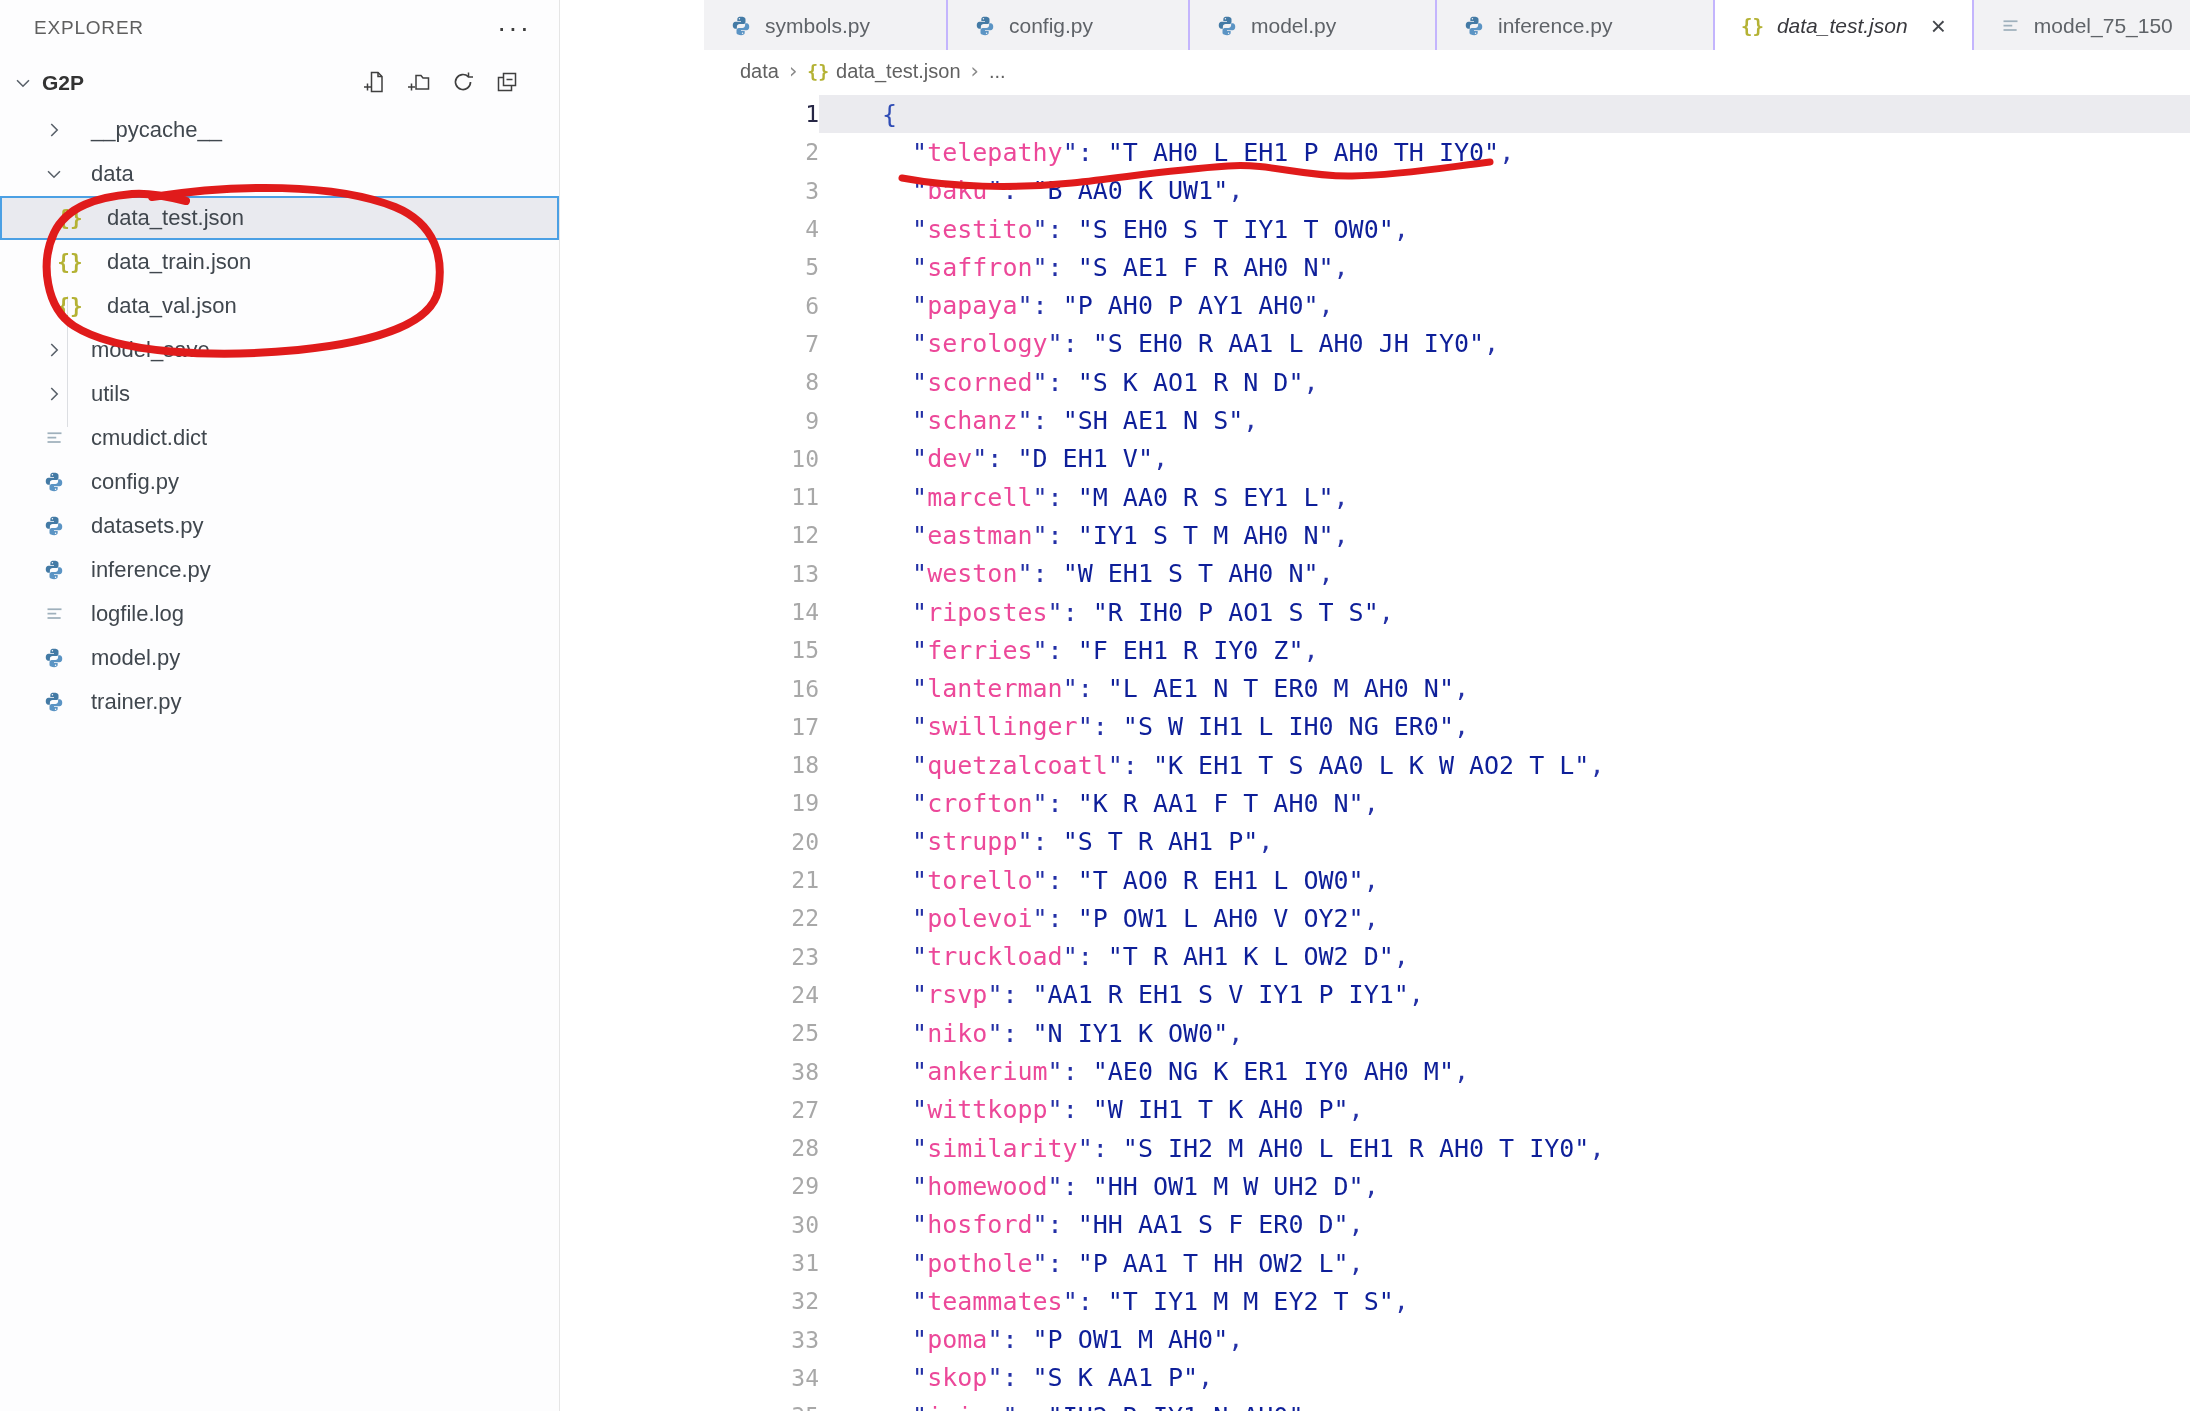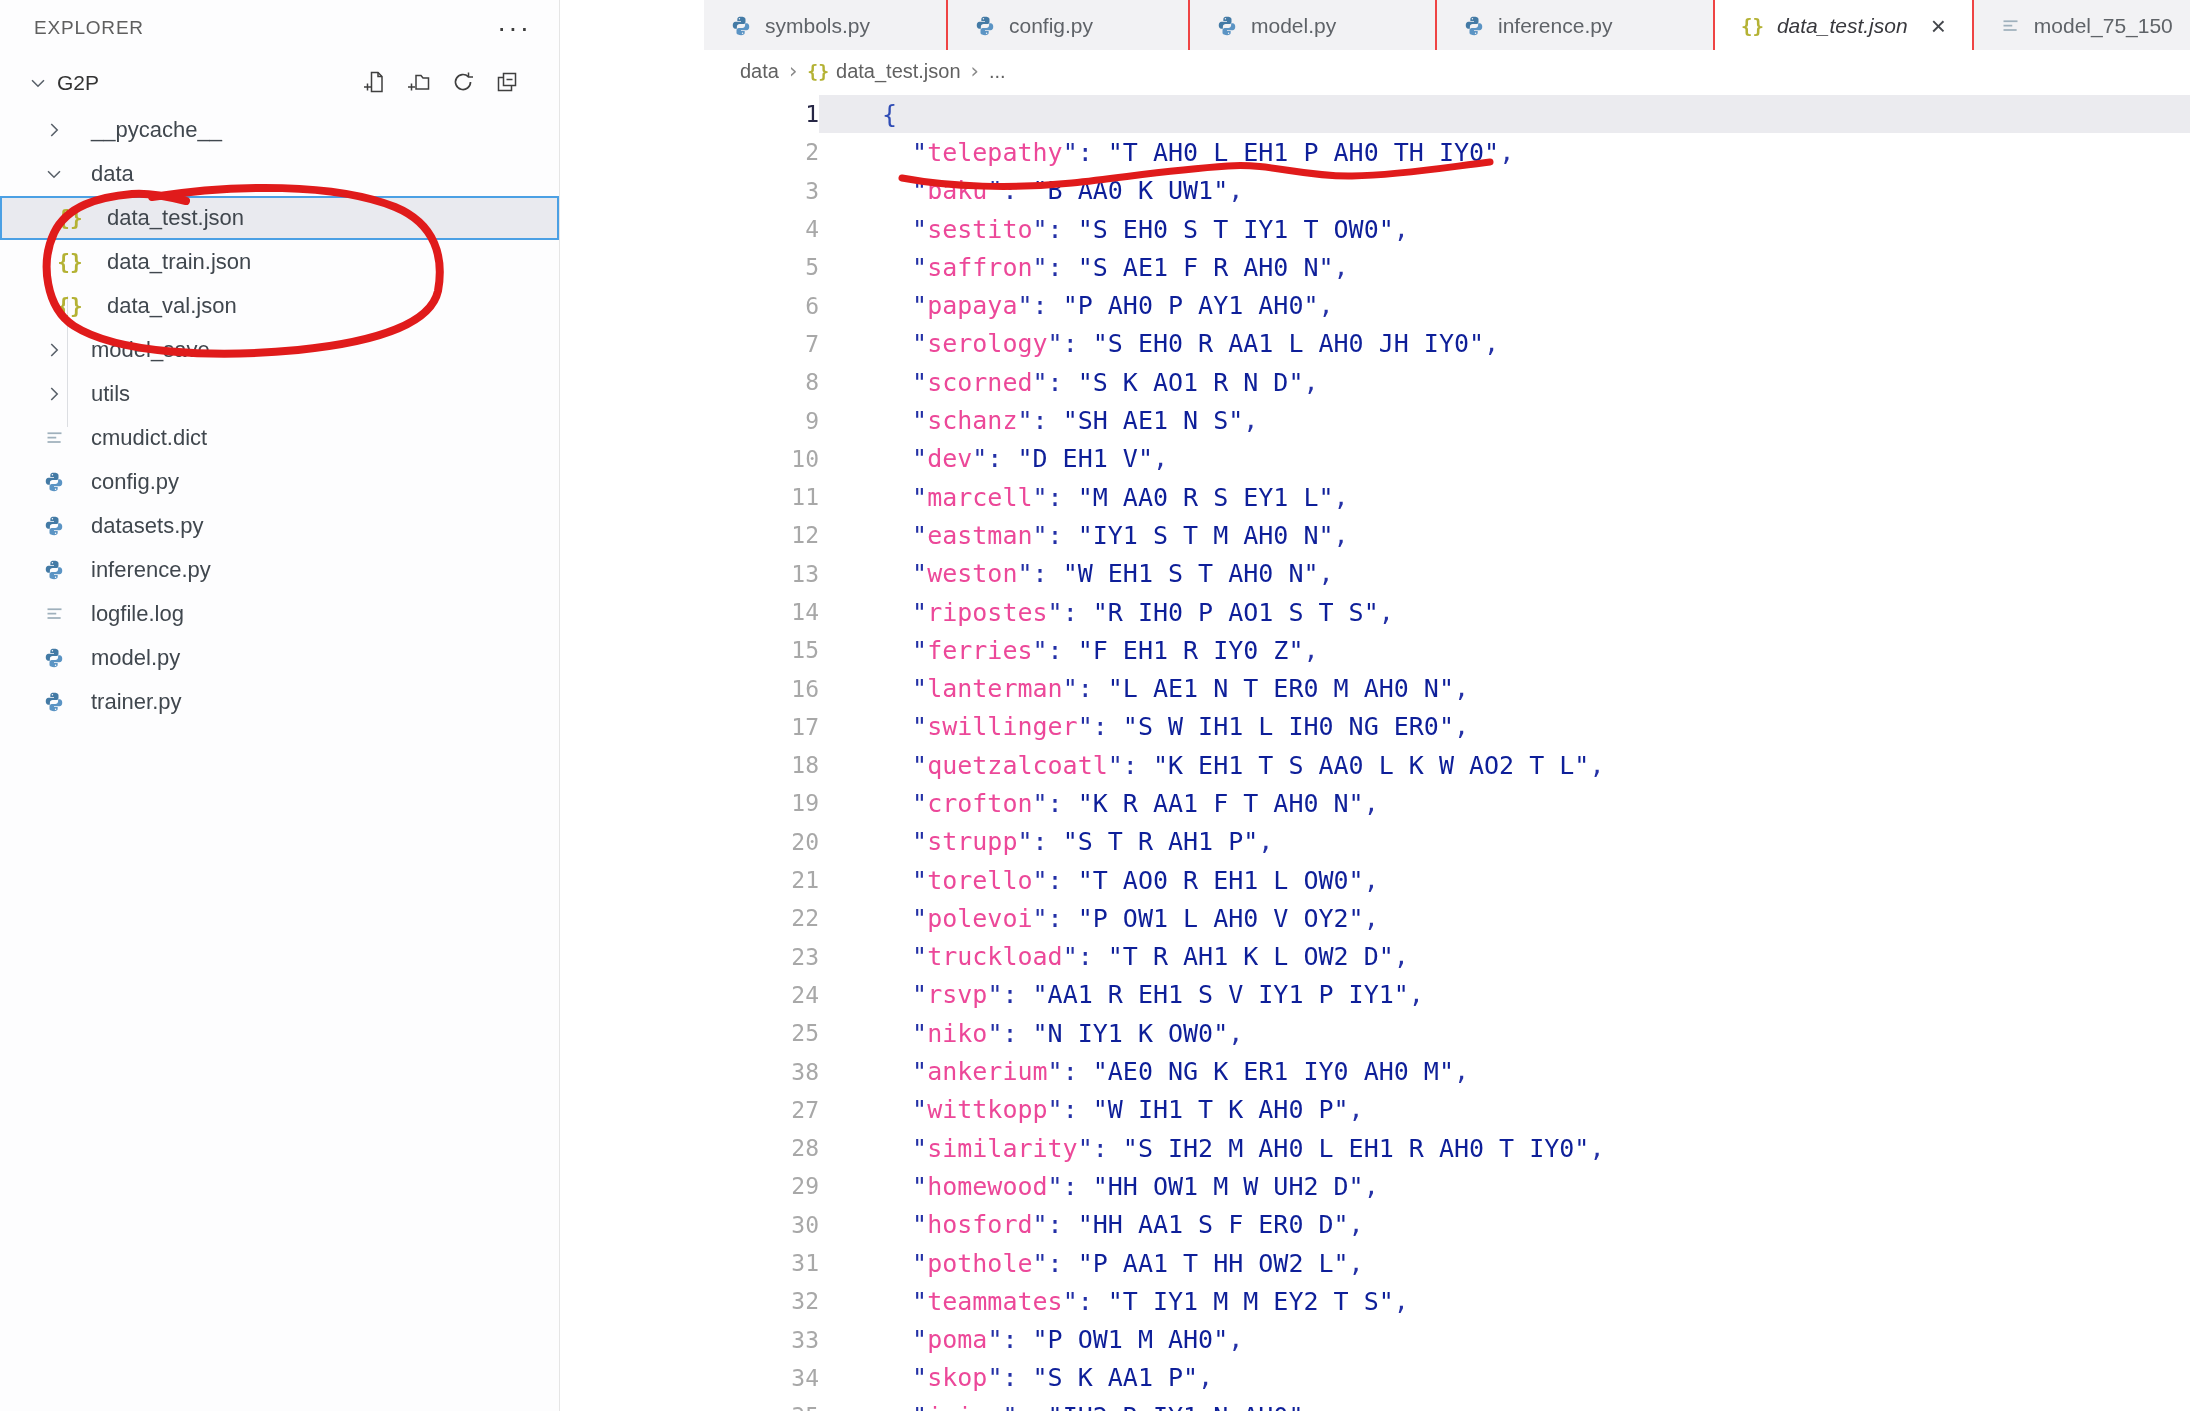--- a/index.html
+++ b/index.html
@@ -13,40 +13,40 @@
     position:absolute;left:0;top:0;width:560px;height:1411px;
     background:#fdfdfe;border-right:1px solid #e5e5e5;box-sizing:border-box;
   }
   .expl-header{
     display:flex;justify-content:space-between;align-items:center;
     padding:12px 28px 0 34px;color:#5f5f5f;font-size:19px;letter-spacing:.8px;height:32px;
   }
   .expl-ellipsis{font-size:28px;color:#3c3c3c;letter-spacing:2px;line-height:10px;cursor:pointer;}
   .section-row{
     display:flex;align-items:center;height:50px;margin-top:14px;
-    font-weight:normal;color:#333;font-size:21px;padding-left:27px;box-sizing:border-box;
+    font-weight:bold;color:#333;font-size:21px;padding-left:12px;box-sizing:border-box;
   }
   .section-label{margin-left:8px;flex:1;}
   .section-actions{display:flex;gap:18px;padding-right:38px;}
   .section-actions .act{width:26px;height:26px;cursor:pointer;}
   .tree{position:relative;}
   .trow{
     height:44px;display:flex;align-items:center;font-size:22px;color:#40474e;
     box-sizing:border-box;cursor:pointer;position:relative;gap:13px;
   }
   .trow .lead{width:24px;height:24px;margin-right:12px;flex:0 0 auto;display:flex;align-items:center;justify-content:center;}
   .trow.d0{padding-left:42px;}
   .trow.d1{padding-left:58px;}
   .trow.selected{background:#e9eaef;box-shadow:inset 0 0 0 2px #4ba0e4;}
   .json-glyph{font-weight:bold;font-size:21px;color:#b4b234;font-family:"DejaVu Sans Mono",monospace;}
   .indent-guide{position:absolute;left:67px;top:188px;height:131px;width:0;border-left:1px solid #dcdee2;}
   
   #tabbar{
     position:absolute;left:704px;top:0;right:0;height:52px;display:flex;
-    background:#ef4444;box-shadow:inset 0 -2px 0 #e5e5e7;
+    background:#c4b5fd;box-shadow:inset 0 -2px 0 #e5e5e7;
   }
   .tab{
     display:flex;align-items:center;gap:13px;padding:0 26px;font-size:21px;color:#5f6368;
     background:#f2f2f4;margin-right:2px;box-sizing:border-box;box-shadow:inset 0 -2px 0 #e5e5e7;
     white-space:nowrap;cursor:pointer;
   }
   .tab.active{background:#ffffff;box-shadow:none;color:#38383d;}
   .tab.active .tab-label{font-style:italic;}
   .tab.last{flex:1;overflow:hidden;margin-right:0;}
   .tab-close{font-size:26px;color:#44474c;margin-left:10px;line-height:20px;}

